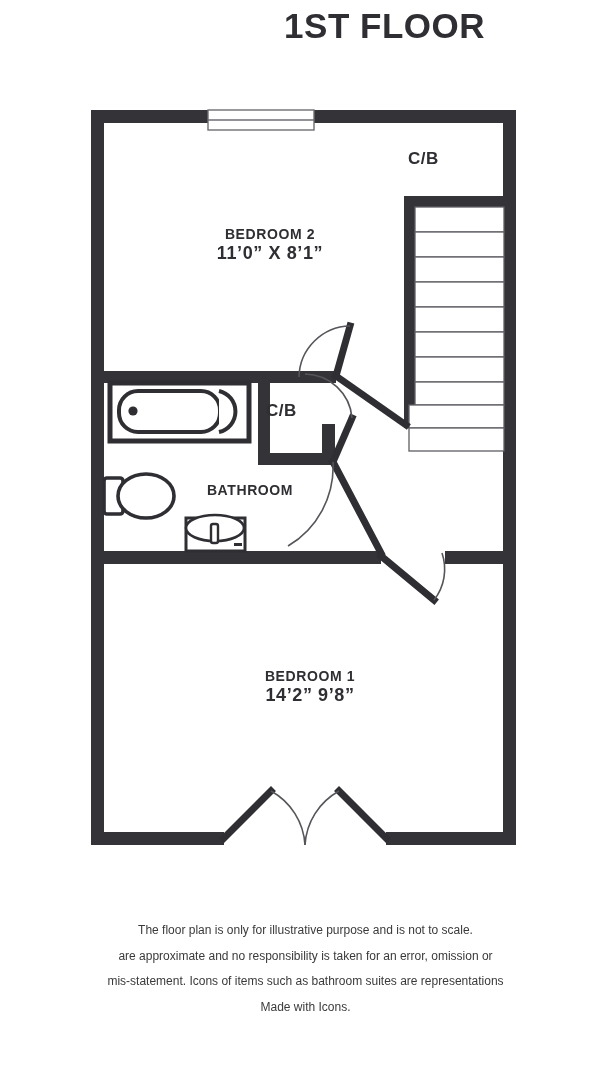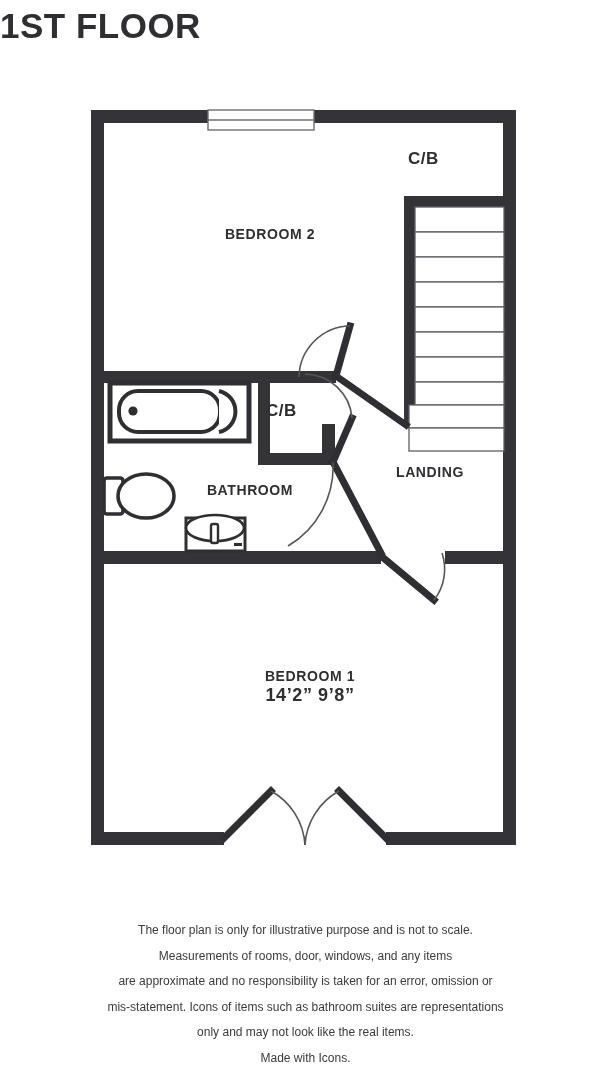--- a/index.html
+++ b/index.html
@@ -24,21 +24,21 @@
     height: 1080px;
     background: #ffffff;
   }
 
   
   .plan-title {
     position: absolute;
     left: 0;
     top: 6px;
     width: 485px;
-    text-align: left;
+    text-align: right;
     font-size: 35px;
     font-weight: bold;
     letter-spacing: 0.5px;
     color: #2e2e33;
     font-family: "Liberation Sans", sans-serif;
   }
 
   
   .plan-canvas {
     position: absolute;
@@ -235,40 +235,36 @@
         <ellipse cx="215" cy="528" rx="29" ry="13" fill="#ffffff" stroke="#2e2e33" stroke-width="2.6"></ellipse>
         <rect x="211" y="524" width="7" height="19" rx="2" ry="2" fill="#ffffff" stroke="#2e2e33" stroke-width="2.4"></rect>
         <rect x="234" y="543" width="8" height="3" fill="#2e2e33"></rect>
       </g>
 
     </svg>
   </div>
 
   <div class="room-label label-bedroom2">
     <span class="room-name">BEDROOM 2</span>
+    <span class="room-dims">11’0” X 8’1”</span>
   </div>
 
   <div class="room-label label-bathroom">
     <span class="room-name">BATHROOM</span>
   </div>
 
-  <div class="room-label label-landing">
-    <span class="room-name">LANDING</span>
-  </div>
 
   <div class="room-label label-bedroom1">
     <span class="room-name">BEDROOM 1</span>
     <span class="room-dims">14’2” 9’8”</span>
   </div>
 
   <div class="cb-label cb-top">C/B</div>
   <div class="cb-label cb-bath">C/B</div>
 
   <div class="disclaimer">
     <span class="dline">The floor plan is only for illustrative purpose and is not to scale.</span>
-    <span class="dline">Measurements of rooms, door, windows, and any items</span>
     <span class="dline">are approximate and no responsibility is taken for an error, omission or</span>
     <span class="dline">mis-statement. Icons of items such as bathroom suites are representations</span>
-    <span class="dline">only and may not look like the real items.</span>
     <span class="dline">Made with Icons.</span>
   </div>
 
 </div>
 
 </body></html>

